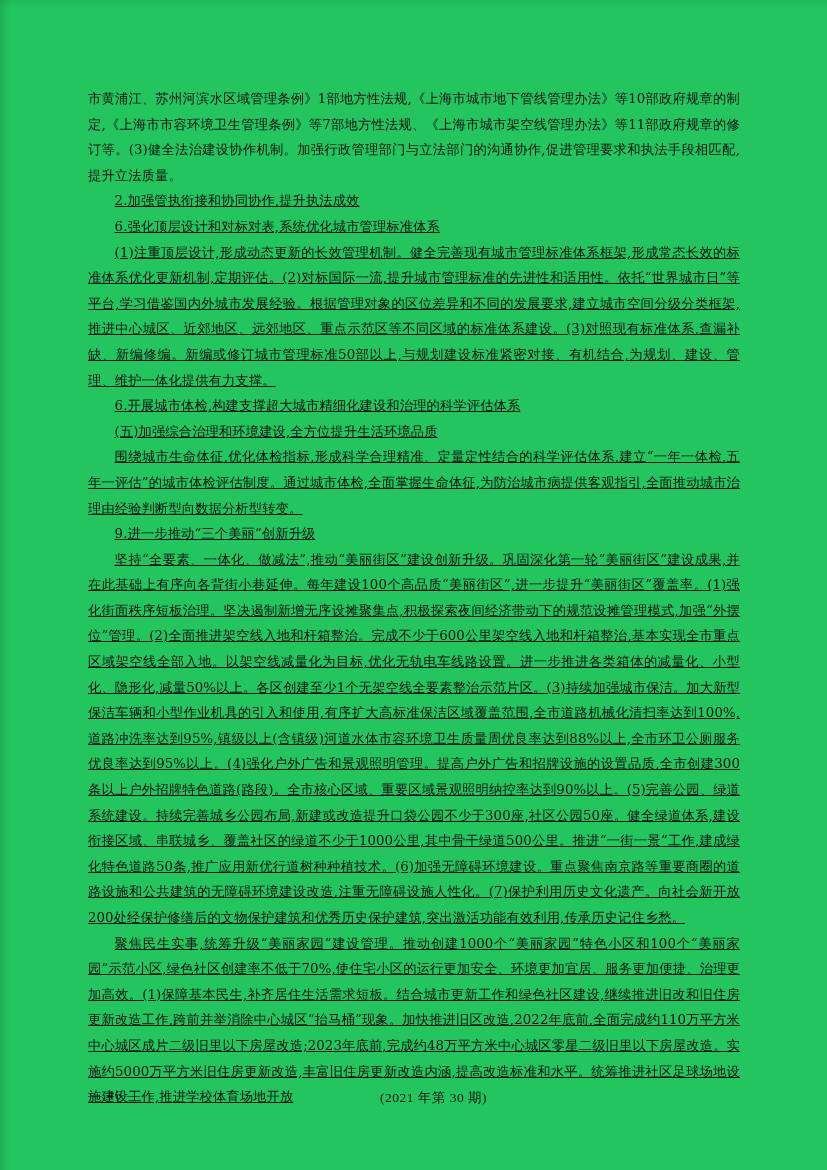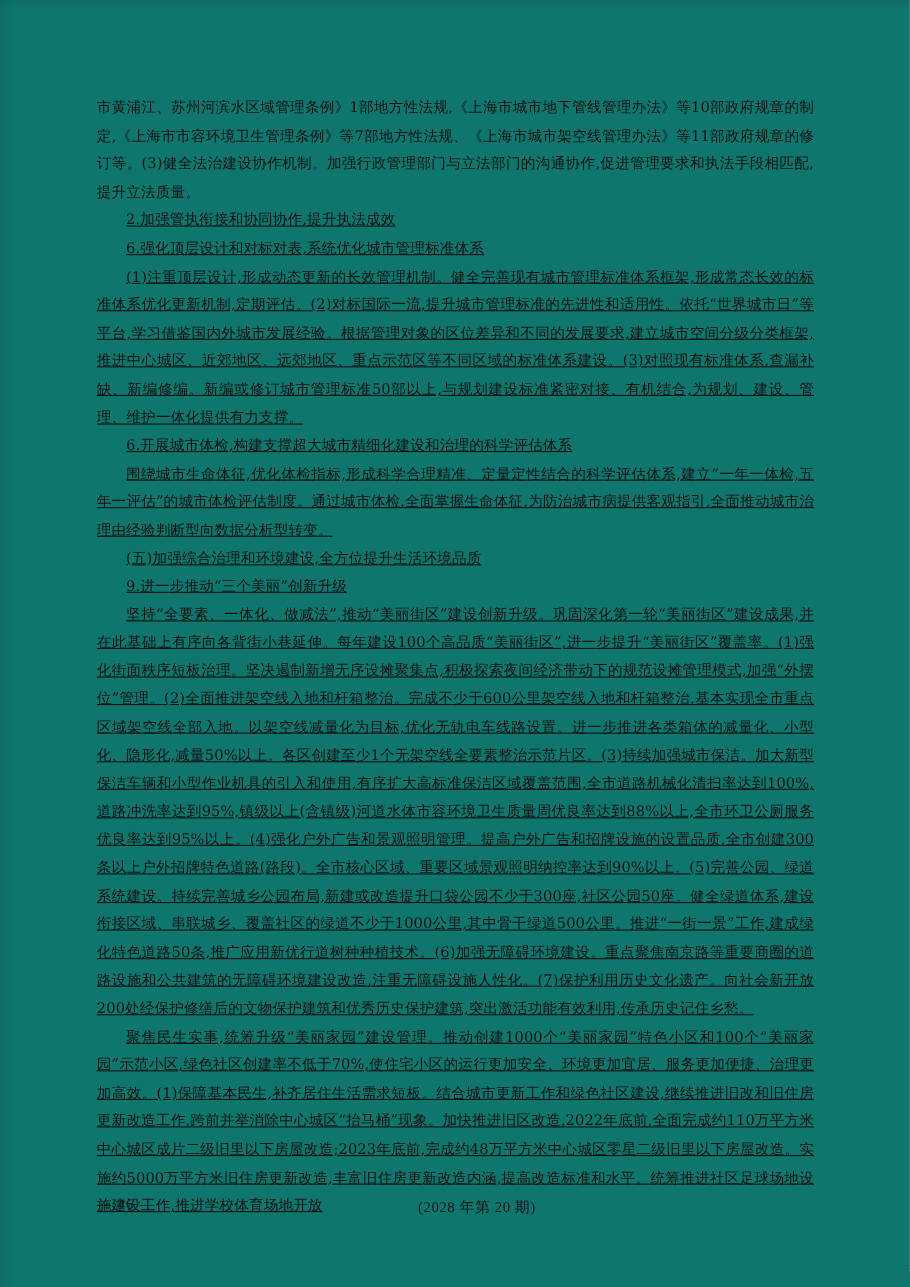--- a/index.html
+++ b/index.html
@@ -4,21 +4,21 @@
 <style>
   html, body {
     margin: 0;
     padding: 0;
     background: #8a8a8a;
   }
   .page {
     position: relative;
     width: 827px;
     height: 1170px;
-    background: #0f766e;
+    background: #22c55e;
     margin: 0 auto;
     box-sizing: border-box;
     overflow: hidden;
   }
   .content {
     position: absolute;
     left: 88px;
     top: 86px;
     width: 652px;
     font-family: "DejaVu Serif", "Liberation Serif", serif;
@@ -89,24 +89,24 @@
 <div class="page">
   <div class="edge-shadow-left"></div>
   <div class="edge-shadow-top"></div>
 
   <div class="content">
     <p>市黄浦江、苏州河滨水区域管理条例》1部地方性法规,《上海市城市地下管线管理办法》等10部政府规章的制定,《上海市市容环境卫生管理条例》等7部地方性法规、《上海市城市架空线管理办法》等11部政府规章的修订等。(3)健全法治建设协作机制。加强行政管理部门与立法部门的沟通协作,促进管理要求和执法手段相匹配,提升立法质量。</p>
     <p class="indent2">2.加强管执衔接和协同协作,提升执法成效</p>
     <p class="indent2">6.强化顶层设计和对标对表,系统优化城市管理标准体系</p>
     <p class="indent2">(1)注重顶层设计,形成动态更新的长效管理机制。健全完善现有城市管理标准体系框架,形成常态长效的标准体系优化更新机制,定期评估。(2)对标国际一流,提升城市管理标准的先进性和适用性。依托“世界城市日”等平台,学习借鉴国内外城市发展经验。根据管理对象的区位差异和不同的发展要求,建立城市空间分级分类框架,推进中心城区、近郊地区、远郊地区、重点示范区等不同区域的标准体系建设。(3)对照现有标准体系,查漏补缺、新编修编。新编或修订城市管理标准50部以上,与规划建设标准紧密对接、有机结合,为规划、建设、管理、维护一体化提供有力支撑。</p>
     <p class="indent2">6.开展城市体检,构建支撑超大城市精细化建设和治理的科学评估体系</p>
+    <p class="indent2">(五)加强综合治理和环境建设,全方位提升生活环境品质</p>
     <p class="indent2">围绕城市生命体征,优化体检指标,形成科学合理精准、定量定性结合的科学评估体系,建立“一年一体检,五年一评估”的城市体检评估制度。通过城市体检,全面掌握生命体征,为防治城市病提供客观指引,全面推动城市治理由经验判断型向数据分析型转变。</p>
-    <p class="indent2">(五)加强综合治理和环境建设,全方位提升生活环境品质</p>
     <p class="indent2">9.进一步推动“三个美丽”创新升级</p>
     <p class="indent2">坚持“全要素、一体化、做减法”,推动“美丽街区”建设创新升级。巩固深化第一轮“美丽街区”建设成果,并在此基础上有序向各背街小巷延伸。每年建设100个高品质“美丽街区”,进一步提升“美丽街区”覆盖率。(1)强化街面秩序短板治理。坚决遏制新增无序设摊聚集点,积极探索夜间经济带动下的规范设摊管理模式,加强“外摆位”管理。(2)全面推进架空线入地和杆箱整治。完成不少于600公里架空线入地和杆箱整治,基本实现全市重点区域架空线全部入地。以架空线减量化为目标,优化无轨电车线路设置。进一步推进各类箱体的减量化、小型化、隐形化,减量50%以上。各区创建至少1个无架空线全要素整治示范片区。(3)持续加强城市保洁。加大新型保洁车辆和小型作业机具的引入和使用,有序扩大高标准保洁区域覆盖范围,全市道路机械化清扫率达到100%,道路冲洗率达到95%,镇级以上(含镇级)河道水体市容环境卫生质量周优良率达到88%以上,全市环卫公厕服务优良率达到95%以上。(4)强化户外广告和景观照明管理。提高户外广告和招牌设施的设置品质,全市创建300条以上户外招牌特色道路(路段)。全市核心区域、重要区域景观照明纳控率达到90%以上。(5)完善公园、绿道系统建设。持续完善城乡公园布局,新建或改造提升口袋公园不少于300座,社区公园50座。健全绿道体系,建设衔接区域、串联城乡、覆盖社区的绿道不少于1000公里,其中骨干绿道500公里。推进“一街一景”工作,建成绿化特色道路50条,推广应用新优行道树种种植技术。(6)加强无障碍环境建设。重点聚焦南京路等重要商圈的道路设施和公共建筑的无障碍环境建设改造,注重无障碍设施人性化。(7)保护利用历史文化遗产。向社会新开放200处经保护修缮后的文物保护建筑和优秀历史保护建筑,突出激活功能有效利用,传承历史记住乡愁。</p>
     <p class="indent2">聚焦民生实事,统筹升级“美丽家园”建设管理。推动创建1000个“美丽家园”特色小区和100个“美丽家园”示范小区,绿色社区创建率不低于70%,使住宅小区的运行更加安全、环境更加宜居、服务更加便捷、治理更加高效。(1)保障基本民生,补齐居住生活需求短板。结合城市更新工作和绿色社区建设,继续推进旧改和旧住房更新改造工作,跨前并举消除中心城区“抬马桶”现象。加快推进旧区改造,2022年底前,全面完成约110万平方米中心城区成片二级旧里以下房屋改造;2023年底前,完成约48万平方米中心城区零星二级旧里以下房屋改造。实施约5000万平方米旧住房更新改造,丰富旧住房更新改造内涵,提高改造标准和水平。统筹推进社区足球场地设施建设工作,推进学校体育场地开放</p>
   </div>
 
   <div class="footer">
     <div class="pagenum">— 46 —</div>
-    <div class="issue">(2028 年第 20 期)</div>
+    <div class="issue">(2021 年第 30 期)</div>
   </div>
 </div>
 
 </body></html>

